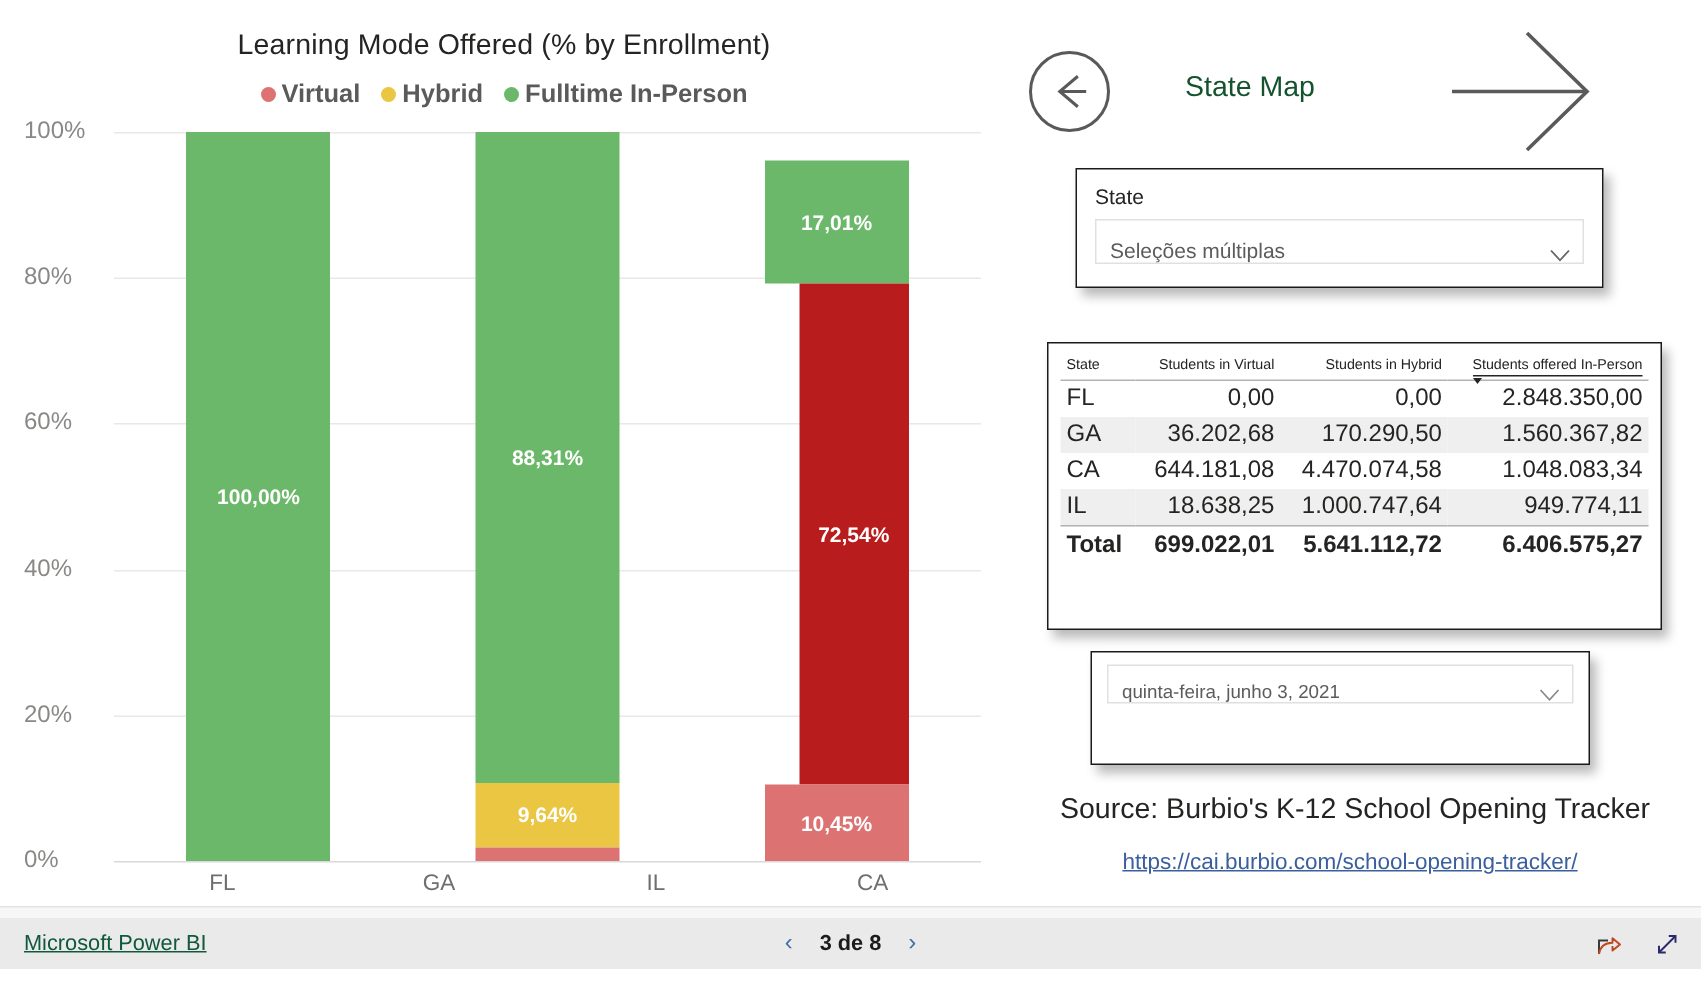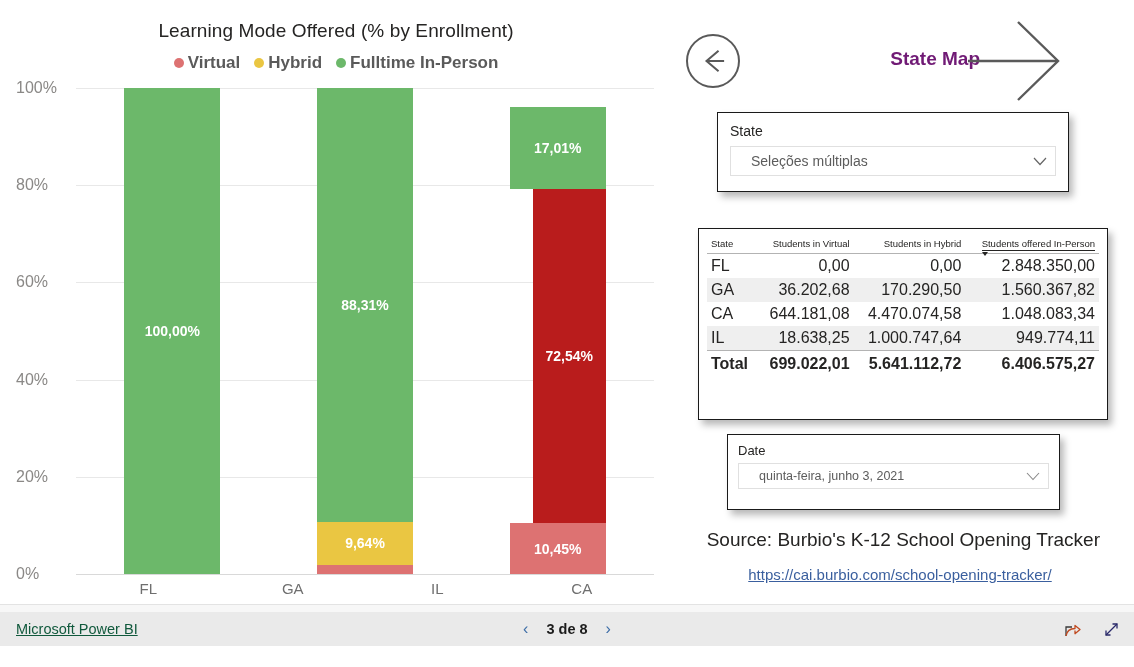--- a/index.html
+++ b/index.html
@@ -46,37 +46,37 @@
   .x-tick {
     position: absolute; top: 492px; font-size: 15px; color: #6f6f6f; text-align: center;
   }
 
   
   #nav-back {
     position: absolute; left: 686px; top: 34px; width: 54px; height: 54px;
     border: 2px solid #595959; border-radius: 50%;
   }
   #nav-title {
-    position: absolute; left: 790px; top: 48px; width: 190px; text-align: right;
-    font-size: 19px; font-weight: bold; color: #701a75;
+    position: absolute; left: 790px; top: 48px; width: 190px; text-align: left;
+    font-size: 19px; font-weight: normal; color: #14532d;
   }
   #nav-forward { position: absolute; left: 966px; top: 18px; width: 96px; height: 84px; }
 
   
   .panel {
     position: absolute; background: #fff;
     border: 1px solid #1a1a1a;
     box-shadow: 4px 5px 7px rgba(0,0,0,0.28);
   }
   #state-slicer { left: 717px; top: 112px; width: 352px; height: 80px; padding: 10px 12px 0 12px; }
   #date-slicer  { left: 727px; top: 434px; width: 333px; height: 76px; padding: 8px 10px 0 10px; }
   .slicer-title { font-size: 14px; color: #252423; margin-bottom: 7px; }
   .slicer-box {
     border: 1px solid #e0e0e0; background: #fff; height: 30px;
-    display: flex; align-items: center; padding: 0 8px 0 20px;
+    display: flex; align-items: flex-end; padding: 0 8px 0 9px;
   }
   .slicer-value { flex: 1; font-size: 14px; color: #5c5c5c; white-space: nowrap; overflow: hidden; }
   #date-slicer .slicer-box { height: 26px; }
   #date-slicer .slicer-value { font-size: 12.5px; }
   #date-slicer .slicer-title { font-size: 13px; margin-bottom: 5px; }
   .chev { width: 14px; height: 9px; flex: none; }
 
   
   #table-panel { left: 698px; top: 228px; width: 410px; height: 192px; padding: 6px 8px 0 8px; }
   table { width: 100%; border-collapse: collapse; }
@@ -280,21 +280,20 @@
               <td class="st">Total</td>
               <td class="num">699.022,01</td>
               <td class="num">5.641.112,72</td>
               <td class="num">6.406.575,27</td>
             </tr>
           </tbody>
       </table>
     </div>
 
     <div id="date-slicer" class="panel">
-      <div class="slicer-title">Date</div>
       <div class="slicer-box">
         <span class="slicer-value">quinta-feira, junho 3, 2021</span>
         <svg class="chev" viewBox="0 0 14 9">
           <path d="M1 1 L7 7.5 L13 1" fill="none" stroke="#888" stroke-width="1.1"></path>
         </svg>
       </div>
     </div>
 
     <div id="source-text">Source: Burbio's K-12 School Opening Tracker</div>
     <div id="source-link">https://cai.burbio.com/school-opening-tracker/</div>

